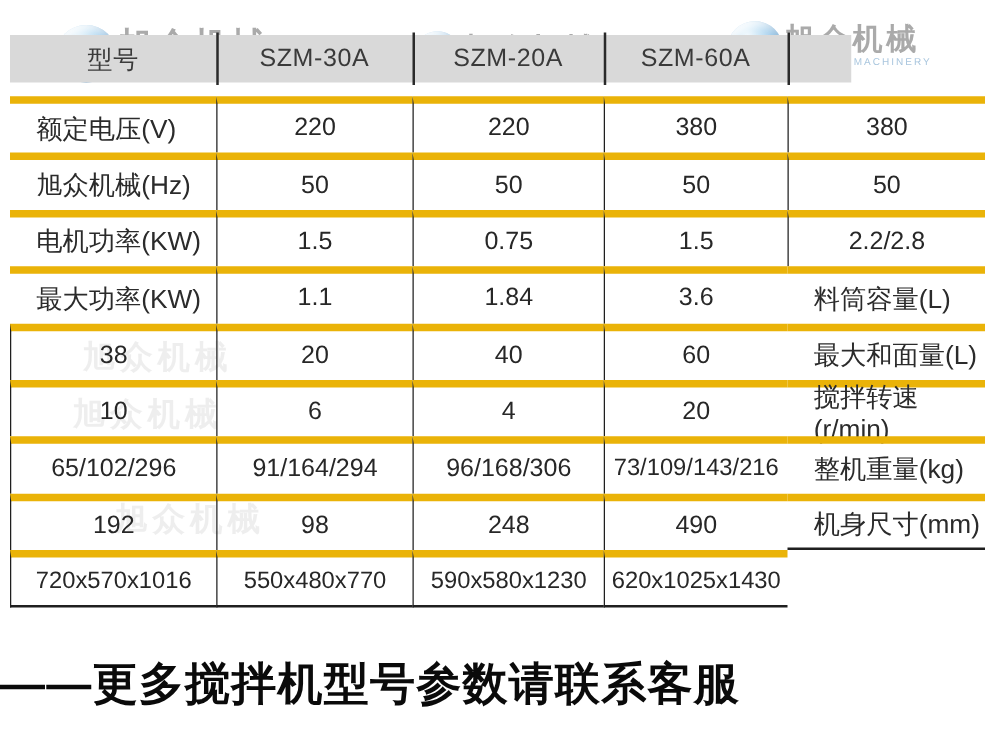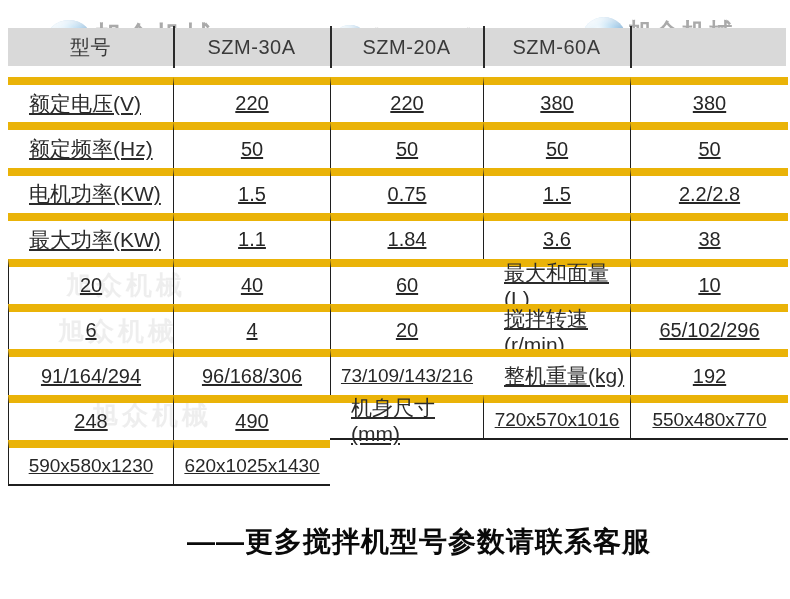--- a/index.html
+++ b/index.html
@@ -4,21 +4,21 @@
 <style>
   html,body{margin:0;padding:0;}
   body{
     width:790px;height:599px;background:#ffffff;overflow:hidden;position:relative;
     font-family:"Liberation Sans","DejaVu Sans",sans-serif;
   }
   .stage{position:absolute;inset:0;width:790px;height:599px;}
 
   
   .header-band{
-    position:absolute;left:8px;top:28px;width:778px;height:38px;
+    position:absolute;left:8px;top:28px;width:673px;height:38px;
     background:#d9d9d9;
     display:grid;grid-template-columns:165px 157px 153px 147px 156px;
     align-items:center;z-index:3;
   }
   .header-cell{
     text-align:center;font-size:20px;color:#3a3a3a;letter-spacing:0.5px;
     position:relative;z-index:4;
   }
   .header-divider{
     position:absolute;top:-2px;width:2px;height:42px;background:#2a2a2a;z-index:5;
@@ -61,32 +61,32 @@
   .g3{left:92px;top:398px}
 
   
   .spec-table{
     position:absolute;left:8px;top:77px;width:780px;z-index:2;
     display:grid;grid-template-columns:165px 157px 153px 147px 158px;
     grid-auto-rows:45.4px;
   }
   .cell{
     display:flex;align-items:center;justify-content:center;
-    border-top:8px solid #eab308;
-    font-size:20px;color:#272727;background:transparent;text-decoration:underline;
+    border-top:6px solid #eab308;
+    font-size:20px;color:#272727;background:transparent;
   }
   .cell.vline{border-left:1.5px solid #1f1f1f;}
   .cell.row-last{border-bottom:2px solid #1f1f1f;}
   .cell.label{justify-content:flex-start;padding-left:21px;font-size:21px;color:#2b2b2b;}
   .cell.long{font-size:19px;}
 
   
   .tagline{
-    position:absolute;left:0;right:0;top:523px;text-align:center;
-    font-size:28px;font-weight:600;color:#0a0a0a;letter-spacing:1px;z-index:2;padding-left:48px;
+    position:absolute;left:0;right:0;top:523px;
+    font-size:36px;font-weight:600;color:#0a0a0a;letter-spacing:1px;z-index:2;
   }
 </style>
 </head>
 <body>
 
 <div class="stage">
 
   <div class="wm wm1">
     <span class="wm-globe"></span>
     <span class="wm-text">
@@ -123,50 +123,52 @@
     <div class="header-divider hd3"></div>
     <div class="header-divider hd4"></div>
   </div>
 
   <div class="spec-table" id="spec-table">
       <div class="cell label">额定电压(V)</div>
       <div class="cell vline">220</div>
       <div class="cell vline">220</div>
       <div class="cell vline">380</div>
       <div class="cell vline">380</div>
-      <div class="cell label">额定频率(Hz)</div>
+      <div class="cell label">旭众机械(Hz)</div>
       <div class="cell vline">50</div>
       <div class="cell vline">50</div>
       <div class="cell vline">50</div>
       <div class="cell vline">50</div>
       <div class="cell label">电机功率(KW)</div>
       <div class="cell vline">1.5</div>
       <div class="cell vline">0.75</div>
       <div class="cell vline">1.5</div>
       <div class="cell vline">2.2/2.8</div>
       <div class="cell label">最大功率(KW)</div>
       <div class="cell vline">1.1</div>
       <div class="cell vline">1.84</div>
       <div class="cell vline">3.6</div>
+      <div class="cell label">料筒容量(L)</div>
       <div class="cell vline">38</div>
       <div class="cell vline">20</div>
       <div class="cell vline">40</div>
       <div class="cell vline">60</div>
       <div class="cell label">最大和面量(L)</div>
       <div class="cell vline">10</div>
       <div class="cell vline">6</div>
       <div class="cell vline">4</div>
       <div class="cell vline">20</div>
       <div class="cell label">搅拌转速(r/min)</div>
       <div class="cell vline">65/102/296</div>
       <div class="cell vline">91/164/294</div>
       <div class="cell vline">96/168/306</div>
       <div class="cell vline long">73/109/143/216</div>
       <div class="cell label">整机重量(kg)</div>
       <div class="cell vline">192</div>
+      <div class="cell vline">98</div>
       <div class="cell vline">248</div>
       <div class="cell vline">490</div>
       <div class="cell label row-last">机身尺寸(mm)</div>
       <div class="cell vline row-last long">720x570x1016</div>
       <div class="cell vline row-last long">550x480x770</div>
       <div class="cell vline row-last long">590x580x1230</div>
       <div class="cell vline row-last long">620x1025x1430</div>
     </div>
 
   <div class="tagline">——更多搅拌机型号参数请联系客服</div>

